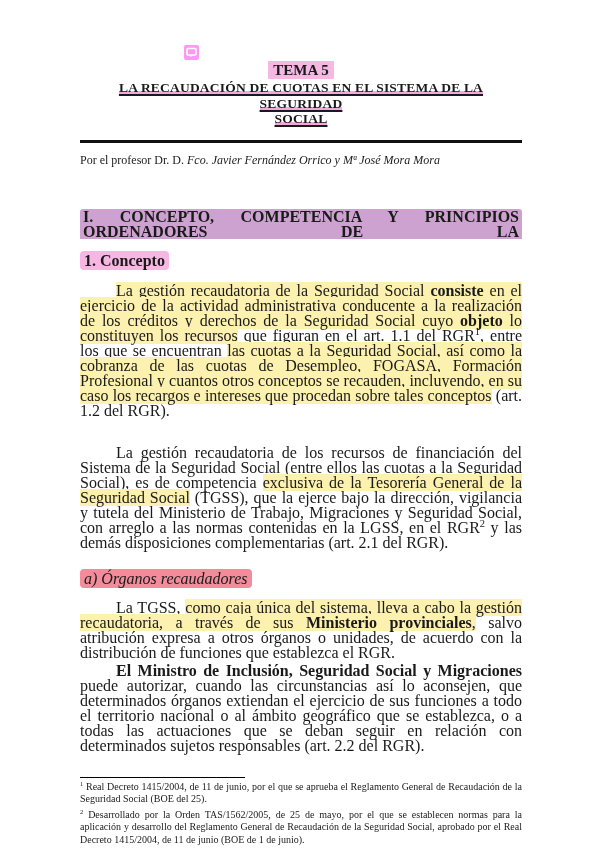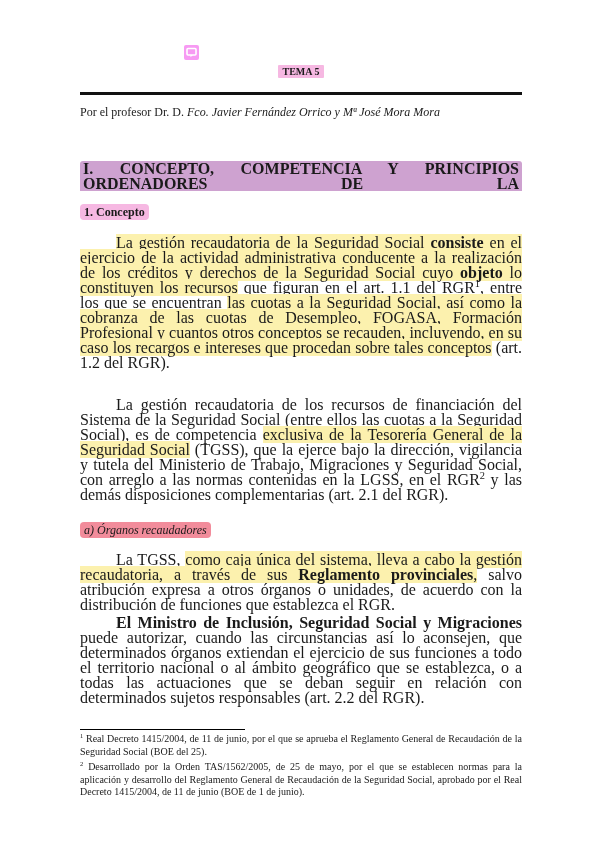--- a/index.html
+++ b/index.html
@@ -27,21 +27,21 @@
     margin-left:104px;margin-bottom:2px;
     background:var(--annotation-pink);
     border-radius:2px;
     position:relative;
     cursor:pointer;
   }
   .annot-icon svg{display:block;}
   .tema-row{text-align:center;line-height:15px;}
   .hl-tema{
     background:var(--pink-highlight);
-    font-weight:bold;font-size:10px;
+    font-weight:bold;font-size:15px;
     padding:1px 5px;border-radius:1px;
   }
   .doc-title{
     text-align:center;
     font-size:13.5px;font-weight:bold;
     line-height:15.5px;
     margin-top:2px;
     letter-spacing:0.2px;
   }
   .title-u{
@@ -59,21 +59,21 @@
   .i{font-style:italic;}
   .b{font-weight:bold;}
   .main-heading{margin-top:41px;font-weight:bold;font-size:16px;line-height:15px;}
   .main-heading .line1{
     background:var(--plum-highlight);
     text-align:justify;text-align-last:justify;
     padding:0 3px;border-radius:3px 3px 0 0;
   }
   .main-heading .line2-wrap{margin-top:0;}
   .hl-plum{background:var(--plum-highlight);padding:0 3px;border-radius:0 0 3px 3px;}
-  .sub-heading{margin-top:14px;font-size:12px;line-height:15px;}
+  .sub-heading{margin-top:14px;font-size:16px;line-height:15px;}
   .sub-heading.gap-lg{margin-top:21px;}
   .hl-pink{
     background:var(--pink-highlight);
     font-weight:bold;
     padding:1px 4px;border-radius:4px;
   }
   .hl-salmon{
     background:var(--salmon-highlight);
     font-style:italic;
     padding:1px 4px;border-radius:4px;
@@ -109,20 +109,24 @@
     <svg width="15" height="15" viewBox="0 0 15 15" aria-hidden="true">
       <rect x="3" y="3.5" width="9" height="6.5" rx="1" fill="none" stroke="#ffffff" stroke-width="1.6"></rect>
       <path d="M6.5 10 L6.5 12.2 L9 10 Z" fill="#ffffff"></path>
     </svg>
   </div>
 
   <div class="tema-row">
     <span class="hl-tema">TEMA 5</span>
   </div>
 
+  <h1 class="doc-title">
+    <span class="title-u">LA RECAUDACIÓN DE CUOTAS EN EL SISTEMA DE LA SEGURIDAD</span><br>
+    <span class="title-u">SOCIAL</span>
+  </h1>
 
   <hr class="rule">
 
   <p class="byline">
     <span>Por el profesor Dr. D. </span><span class="i">Fco. Javier Fernández Orrico y Mª José Mora Mora</span>
   </p>
 
   <div class="main-heading">
     <div class="line1">I. CONCEPTO, COMPETENCIA Y PRINCIPIOS ORDENADORES DE LA</div>
   </div>
@@ -133,21 +137,21 @@
 
   <p class="para"><span class="seg-hl-y">La gestión recaudatoria de la Seguridad Social </span><span class="seg-hl-y b">consiste</span><span class="seg-hl-y"> en el ejercicio de la actividad administrativa conducente a la realización de los créditos y derechos de la Seguridad Social cuyo </span><span class="seg-hl-y b">objeto</span><span class="seg-hl-y"> lo constituyen los recursos</span><span> que figuran en el art. 1.1 del RGR</span><sup>1</sup><span>, entre los que se encuentran </span><span class="seg-hl-y">las cuotas a la Seguridad Social, así como la cobranza de las cuotas de Desempleo, FOGASA, Formación Profesional y cuantos otros conceptos se recauden, incluyendo, en su caso los recargos e intereses que procedan sobre tales conceptos</span><span> (art. 1.2 del RGR).</span></p>
 
 
   <p class="para gap-lg"><span>La gestión recaudatoria de los recursos de financiación del Sistema de la Seguridad Social (entre ellos las cuotas a la Seguridad Social), es de competencia </span><span class="seg-hl-y">exclusiva de la Tesorería General de la Seguridad Social</span><span> (TGSS), que la ejerce bajo la dirección, vigilancia y tutela del Ministerio de Trabajo, Migraciones y Seguridad Social, con arreglo a las normas contenidas en la LGSS, en el RGR</span><sup>2</sup><span> y las demás disposiciones complementarias (art. 2.1 del RGR).</span></p>
 
   <div class="sub-heading gap-lg">
     <span class="hl-salmon">a) Órganos recaudadores</span>
   </div>
 
-  <p class="para tight"><span>La TGSS, </span><span class="seg-hl-y">como caja única del sistema, lleva a cabo la gestión recaudatoria, a través de sus </span><span class="seg-hl-y b">Reglamento provinciales</span><span class="seg-hl-y">,</span><span> salvo atribución expresa a otros órganos o unidades, de acuerdo con la distribución de funciones que establezca el RGR.</span></p>
+  <p class="para tight"><span>La TGSS, </span><span class="seg-hl-y">como caja única del sistema, lleva a cabo la gestión recaudatoria, a través de sus </span><span class="seg-hl-y b">Ministerio provinciales</span><span class="seg-hl-y">,</span><span> salvo atribución expresa a otros órganos o unidades, de acuerdo con la distribución de funciones que establezca el RGR.</span></p>
   <p class="para flush"><span class="b">El Ministro de Inclusión, Seguridad Social y Migraciones</span><span> puede autorizar, cuando las circunstancias así lo aconsejen, que determinados órganos extiendan el ejercicio de sus funciones a todo el territorio nacional o al ámbito geográfico que se establezca, o a todas las actuaciones que se deban seguir en relación con determinados sujetos responsables (art. 2.2 del RGR).</span></p>
 
   <hr class="fn-rule">
 
   <p class="footnote"><sup>1</sup><span> Real Decreto 1415/2004, de 11 de junio, por el que se aprueba el Reglamento General de Recaudación de la Seguridad Social (BOE del 25).</span></p>
   <p class="footnote"><sup>2</sup><span> Desarrollado por la Orden TAS/1562/2005, de 25 de mayo, por el que se establecen normas para la aplicación y desarrollo del Reglamento General de Recaudación de la Seguridad Social, aprobado por el Real Decreto 1415/2004, de 11 de junio (BOE de 1 de junio).</span></p>
 
 </div>
 
 </body></html>

